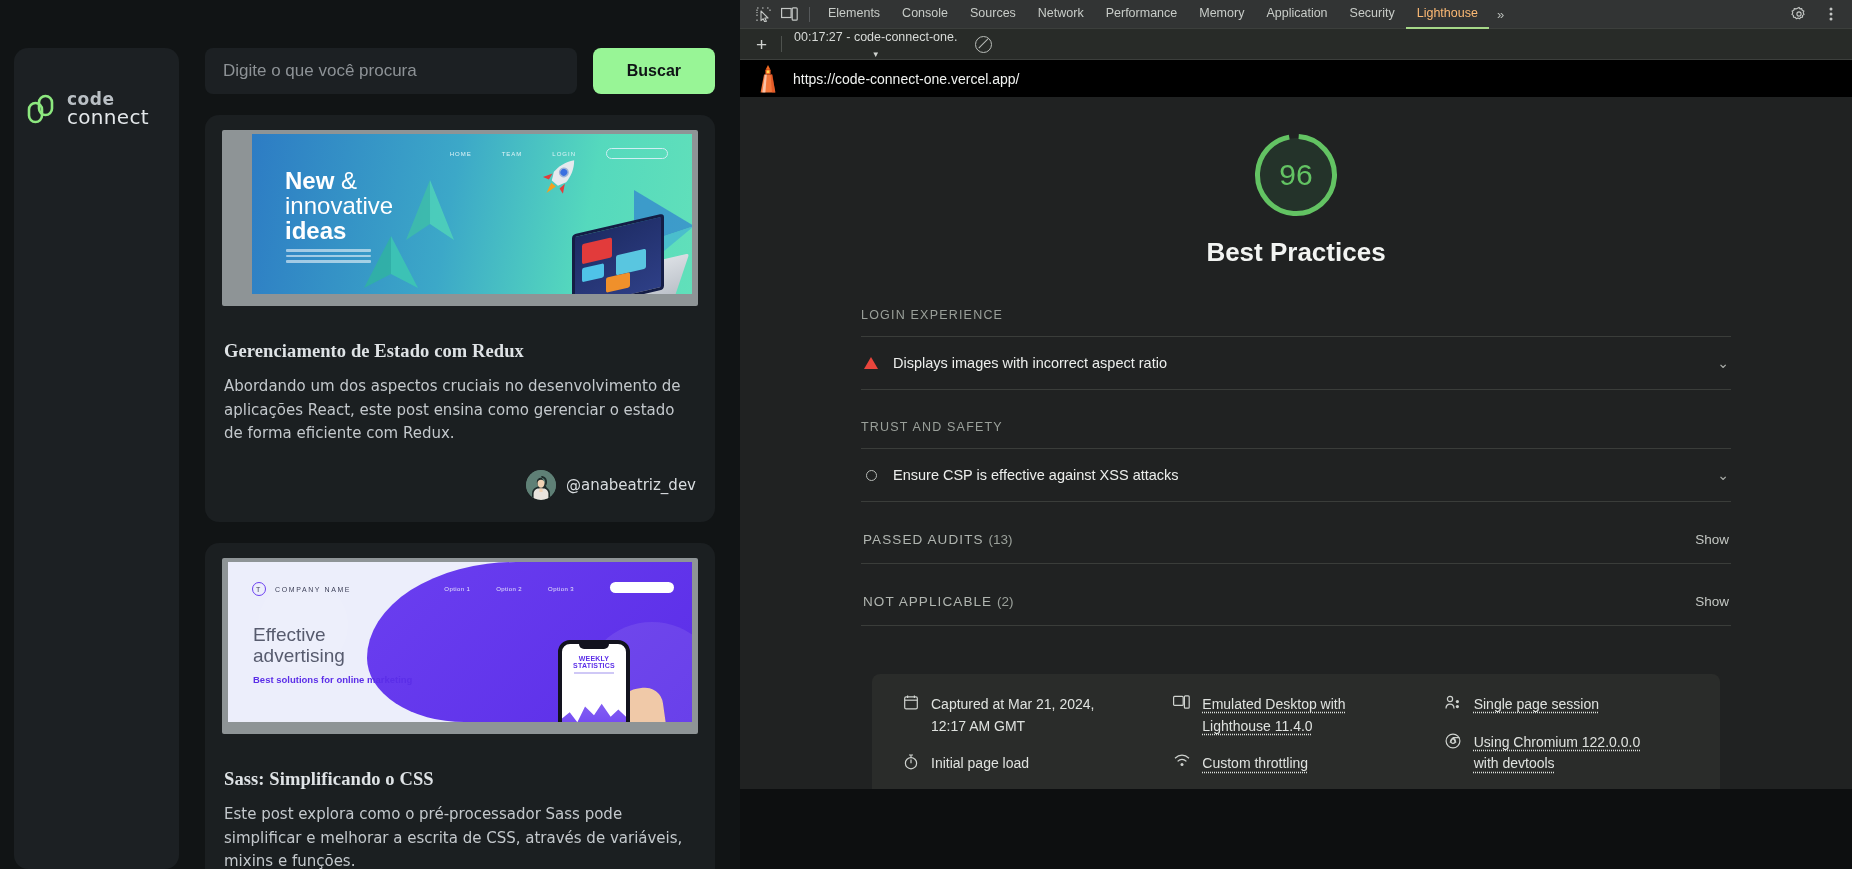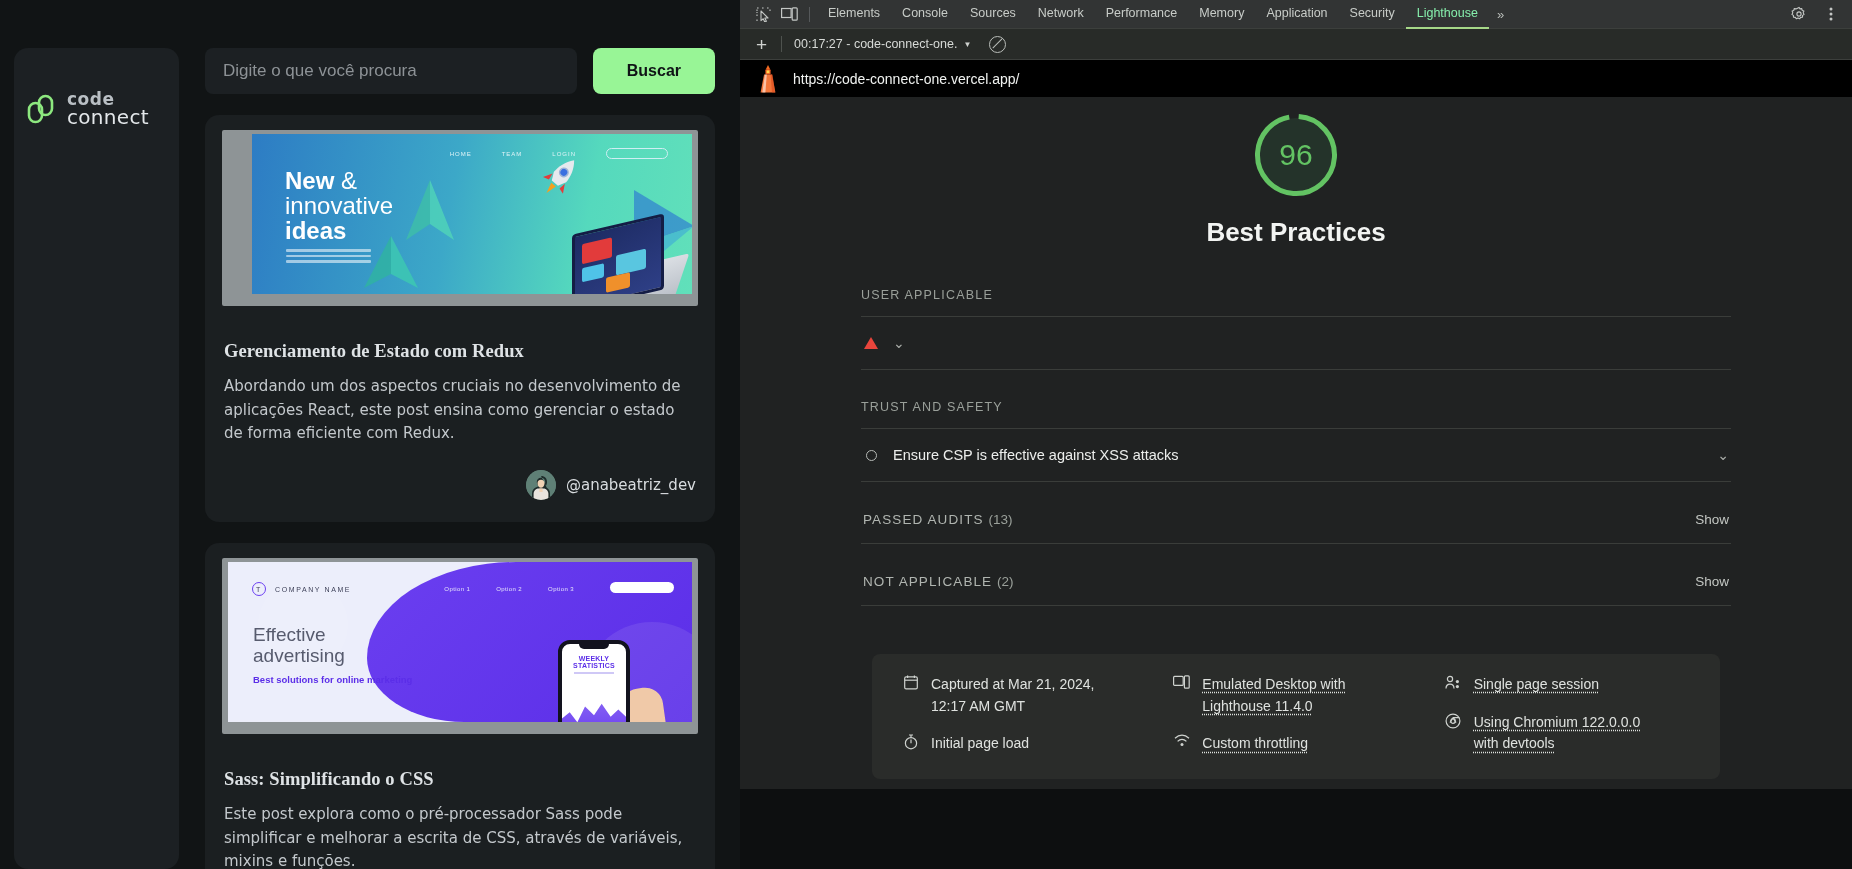--- a/index.html
+++ b/index.html
@@ -163,54 +163,54 @@
     color:#c4c7c5; cursor:pointer;
   }
   .dt-sep { width:1px; height:15px; background:#55585a; margin:0 7px; }
   .dt-tabs { display:flex; align-items:center; height:29px; }
   .dt-tab {
     height:29px; display:flex; align-items:center;
     padding:0 11px; font-size:12.5px; color:#c8ccc8; cursor:pointer;
     border-bottom:2px solid transparent;
     font-family:"Liberation Sans", sans-serif;
   }
-  .dt-tab.active { color:#86efac; border-bottom-color:#a6d888;text-align:center; }
+  .dt-tab.active { color:#fdba74; border-bottom-color:#a6d888;text-align:center; }
   .dt-more { color:#b9bdb9; font-size:13px; padding:0 8px; cursor:pointer; }
   .dt-right { position:absolute; right:8px; display:flex; align-items:center; gap:6px; }
 
   .dt-subbar {
     height:31px; flex:0 0 31px;
     background:#282b28;
     display:flex; align-items:center;
     padding-left:10px; gap:8px;
     border-bottom:1px solid #3c3f3c;
   }
   .plus { color:#cfd2cf; font-size:19px; line-height:1; cursor:pointer; padding:0 6px; }
   .vbar { width:1px; height:16px; background:#4e524e; }
   .run-select {
     display:flex; align-items:center; gap:6px;
-    font-size:12.5px; color:#d7dad7; cursor:pointer; padding:0 4px;
+    font-size:12.5px; color:#d7dad7; cursor:pointer; padding:0 4px;flex-direction:column;
   }
   .caret { font-size:8px; color:#cfd2cf; }
   .clear-icon { width:17px;height:17px;border:1.4px solid #b9bdb9;border-radius:50%;position:relative;cursor:pointer;margin-left:6px; }
   .clear-icon:after { content:""; position:absolute; left:1px; right:1px; top:6px; height:1.4px; background:#b9bdb9; transform:rotate(-45deg); }
 
   .lh-report {
     flex:1 1 auto; background:#202222;
     overflow:hidden; position:relative;
   }
   .lh-urlbar {
     height:37px; background:#000; display:flex; align-items:center; gap:13px;
     padding-left:16px;
   }
   .lh-logo { width:24px; height:28px; flex:0 0 24px; }
   .lh-url { font-size:14px; color:#f1f3f1; font-family:"Liberation Sans", sans-serif; }
 
   .lh-body { padding:0; }
-  .gauge-wrap { display:flex; flex-direction:column; align-items:center; padding-top:12px; }
+  .gauge-wrap { display:flex; flex-direction:column; align-items:center; padding-top:32px; }
   .gauge { width:92px; height:92px; position:relative; }
   .gauge-num {
     position:absolute; inset:0; display:flex; align-items:center; justify-content:center;
     font-size:30px; color:#63c363; font-family:"Liberation Sans", sans-serif;
   }
   .gauge-title {
     margin-top:16px; font-size:26px; font-weight:700; color:#f2f4f2;
     font-family:"Liberation Sans", sans-serif;
   }
 
@@ -468,26 +468,27 @@
               <circle cx="46" cy="46" r="38.5" fill="none" stroke="#63c363" stroke-width="5" stroke-dasharray="232 242" stroke-dashoffset="0" transform="rotate(-86 46 46)" stroke-linecap="butt"></circle>
             </svg>
             <div class="gauge-num">96</div>
           </div>
           <div class="gauge-title">Best Practices</div>
         </div>
 
         <div class="audits">
 
           <div class="audit-group">
-            <div class="group-head">USER APPLICABLE</div>
+            <div class="group-head">LOGIN EXPERIENCE</div>
             <div class="rule"></div>
             <div class="audit-row">
               <div class="audit-icon">
                   <div class="tri-warn"></div>
                 </div>
+              <div class="audit-title">Displays images with incorrect aspect ratio</div>
               <div class="chev">⌄</div>
             </div>
             <div class="rule"></div>
           </div>
 
           <div class="audit-group">
             <div class="group-head" style="padding-top:26px">TRUST AND SAFETY</div>
             <div class="rule"></div>
             <div class="audit-row">
               <div class="audit-icon">

